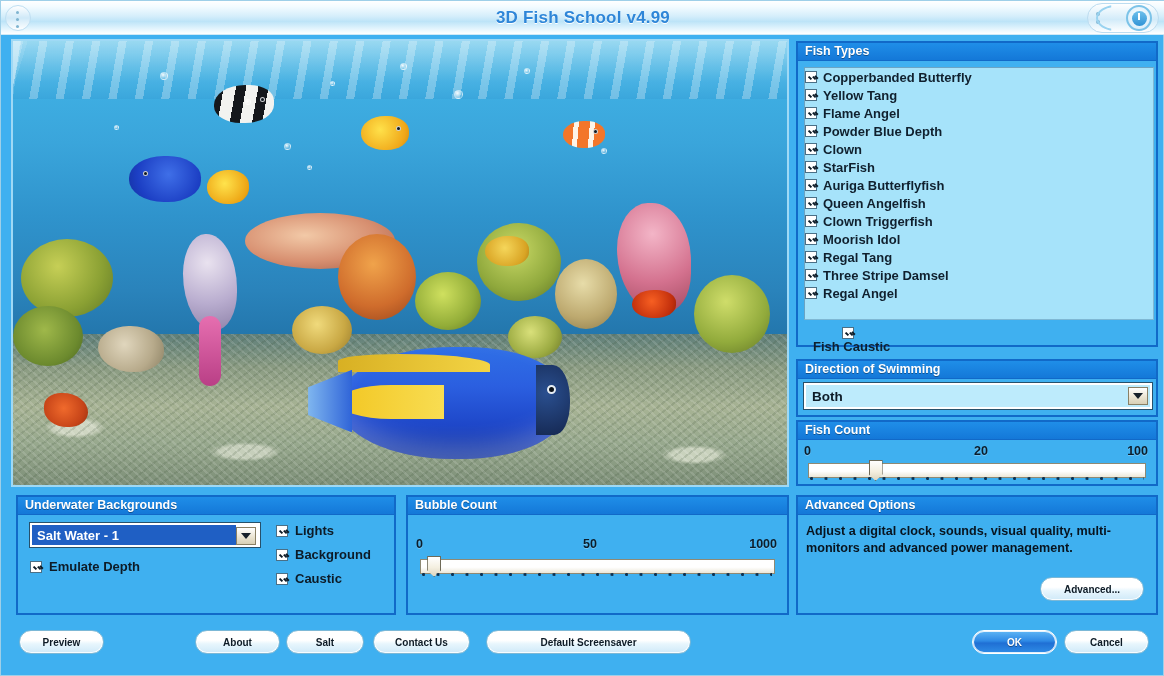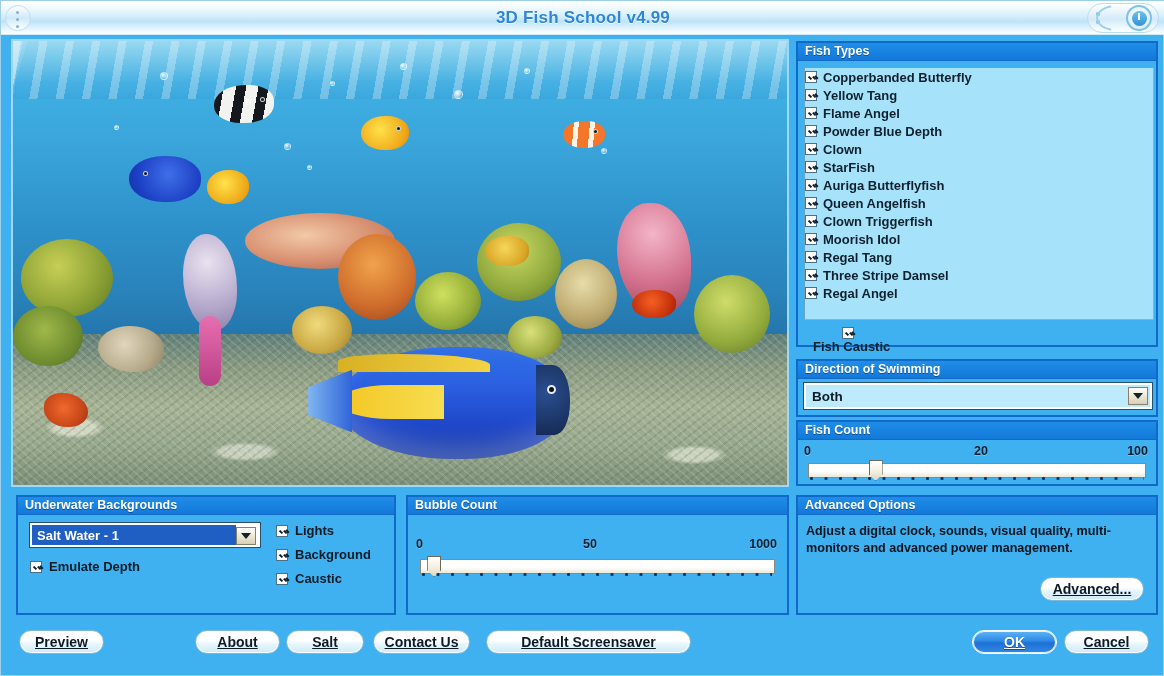--- a/index.html
+++ b/index.html
@@ -274,24 +274,23 @@
   
   #bubble-panel { left:405px; top:494px; width:383px; height:120px; }
 
   
   .btn {
     background: linear-gradient(to bottom,#ffffff 0%, #ffffff 42%, #e8f6fd 58%, #cfe9f8 100%);
     border: 1px solid #7cb8d6;
     border-radius: 12px;
     box-shadow: 0 0 0 1px rgba(255,255,255,.85) inset;
     display:flex; align-items:center; justify-content:center;
-    font-size:14px; font-weight:bold; color:#0e1b26;
+    font-size:10px; font-weight:bold; color:#0e1b26;
     position:absolute;
     cursor:default;
-    text-decoration:underline;
   }
   .btn.primary {
     background: linear-gradient(to bottom,#5fb6f5 0%, #2e8ae6 45%, #1f6fd4 55%, #2f8ce6 100%);
     color:#ffffff;
     border:1px solid #ffffff;
     text-shadow: 0 1px 0 rgba(0,0,0,.4);
   }
   #btn-preview  { left:18px;  top:629px; width:85px;  height:24px; }
   #btn-about    { left:194px; top:629px; width:85px;  height:24px; }
   #btn-help     { left:285px; top:629px; width:78px;  height:24px; }

